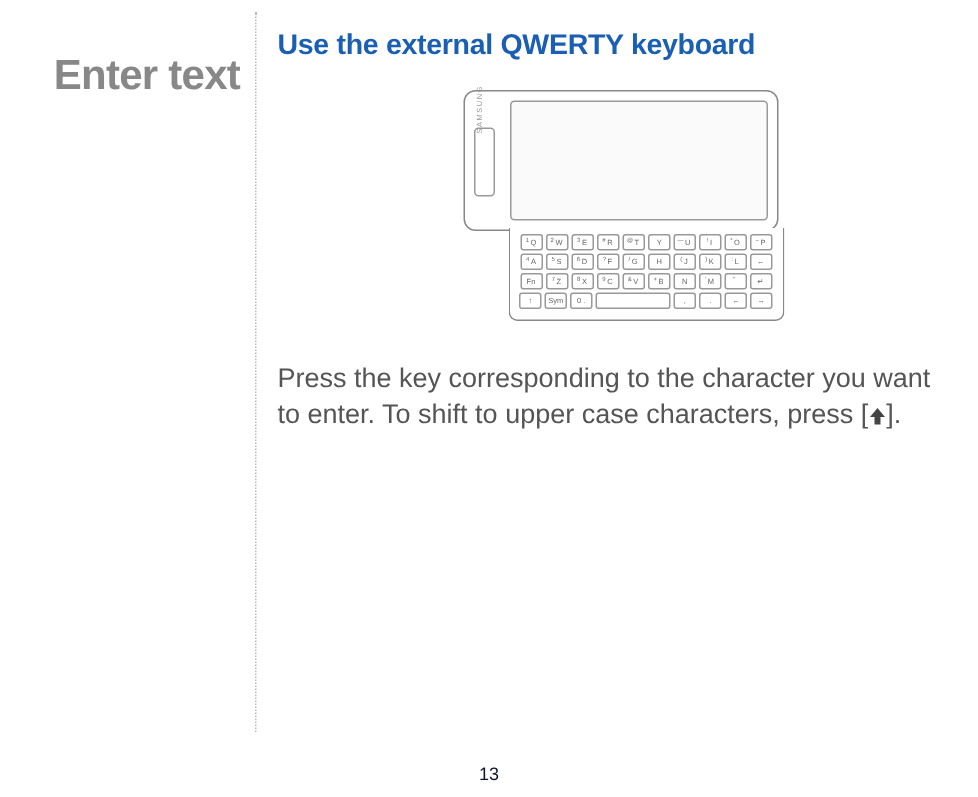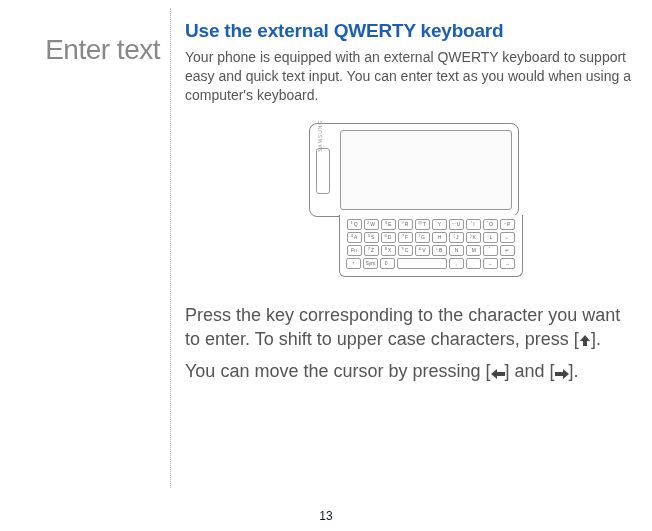--- a/index.html
+++ b/index.html
@@ -20,21 +20,21 @@
     }
     .sidebar {
       width: 170px;
       flex-shrink: 0;
       padding-top: 26px;
       text-align: right;
       padding-right: 10px;
     }
     .sidebar-title {
       font-size: 28px;
-      font-weight: 400;
+      font-weight: 700;
       color: #888;
       letter-spacing: -0.5px;
     }
     .divider {
       width: 1px;
       border-left: 1.5px dotted #bbb;
       margin-right: 14px;
       height: 480px;
     }
     .content {
@@ -177,21 +177,20 @@
   <div class="sidebar">
     <div class="sidebar-title">Enter text</div>
   </div>
 
   <div class="divider"></div>
 
   <div class="content">
 
     <div class="heading">Use the external QWERTY keyboard</div>
 
-    <div class="body-text">Your phone is equipped with an external QWERTY keyboard to support easy and quick text input. You can enter text as you would when using a computer's keyboard.</div>
 
     <div class="device-figure">
       <div class="device">
         <div class="device-body">
           <div class="device-earpiece"></div>
           <div class="device-earpiece-text">SAMSUNG</div>
           <div class="device-screen"></div>
         </div>
         <div class="keyboard-panel">
           <div class="kb-row">
@@ -346,24 +345,17 @@
         </div>
       </div>
     </div>
 
     <div class="body-text2">
       <span>Press the key corresponding to the character you want to enter. To shift to upper case characters, press [</span><svg class="inline-icon" width="12" height="13" viewBox="0 0 12 13">
           <path d="M6 1 L11 7 L8 7 L8 12 L4 12 L4 7 L1 7 Z" fill="#444"></path>
         </svg><span>].</span>
     </div>
 
-    <div class="body-text2">
-      <span>You can move the cursor by pressing [</span><svg class="inline-icon" width="14" height="10" viewBox="0 0 14 10">
-          <path d="M0 5 L6 0 L6 3 L14 3 L14 7 L6 7 L6 10 Z" fill="#444"></path>
-        </svg><span>] and [</span><svg class="inline-icon" width="14" height="10" viewBox="0 0 14 10">
-          <path d="M14 5 L8 0 L8 3 L0 3 L0 7 L8 7 L8 10 Z" fill="#444"></path>
-        </svg><span>].</span>
-    </div>
 
   </div>
 </div>
 
 <div class="page-number">13</div>
 
 </body></html>

